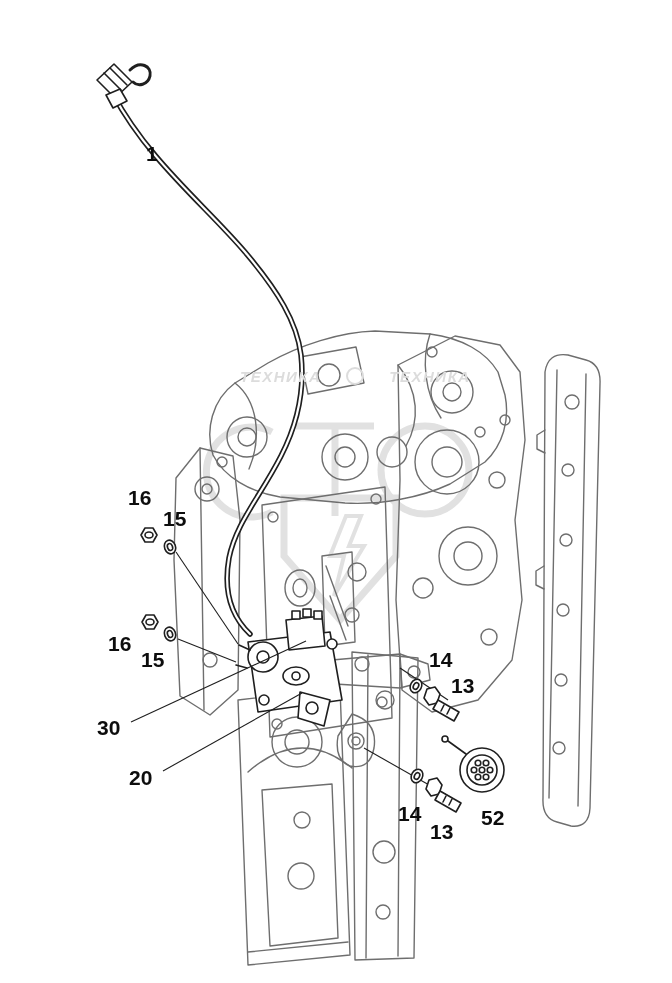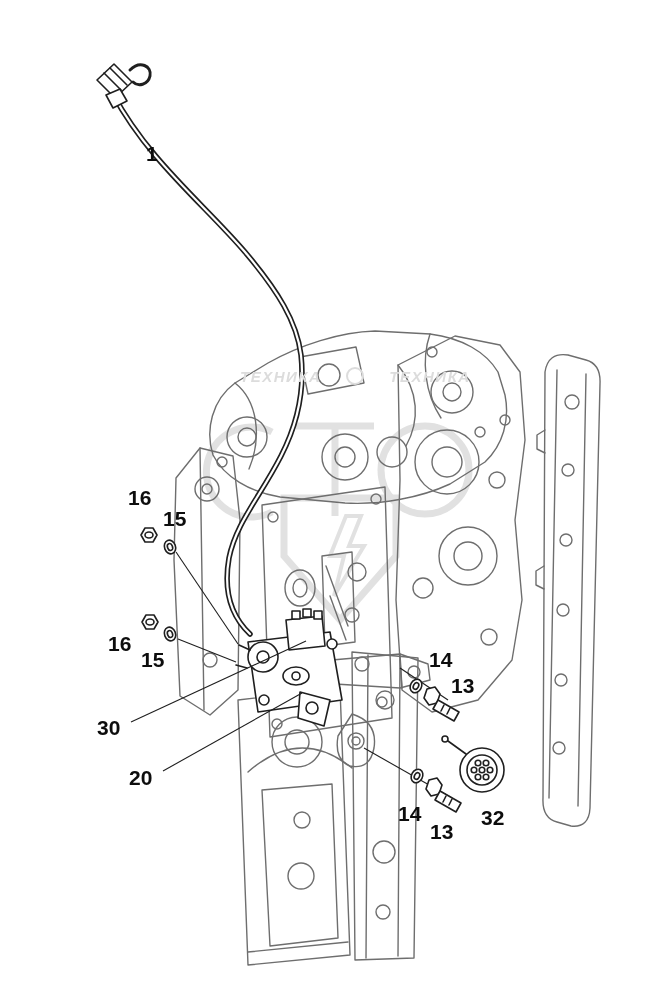--- a/index.html
+++ b/index.html
@@ -226,15 +226,15 @@
   <span class="part-label" style="left:128px;top:487px">16</span>
   <span class="part-label" style="left:163px;top:508px">15</span>
   <span class="part-label" style="left:108px;top:633px">16</span>
   <span class="part-label" style="left:141px;top:649px">15</span>
   <span class="part-label" style="left:97px;top:717px">30</span>
   <span class="part-label" style="left:129px;top:767px">20</span>
   <span class="part-label" style="left:429px;top:649px">14</span>
   <span class="part-label" style="left:451px;top:675px">13</span>
   <span class="part-label" style="left:398px;top:803px">14</span>
   <span class="part-label" style="left:430px;top:821px">13</span>
-  <span class="part-label" style="left:481px;top:807px">32</span>
+  <span class="part-label" style="left:481px;top:807px">52</span>
 
 </div>
 
 </body></html>

